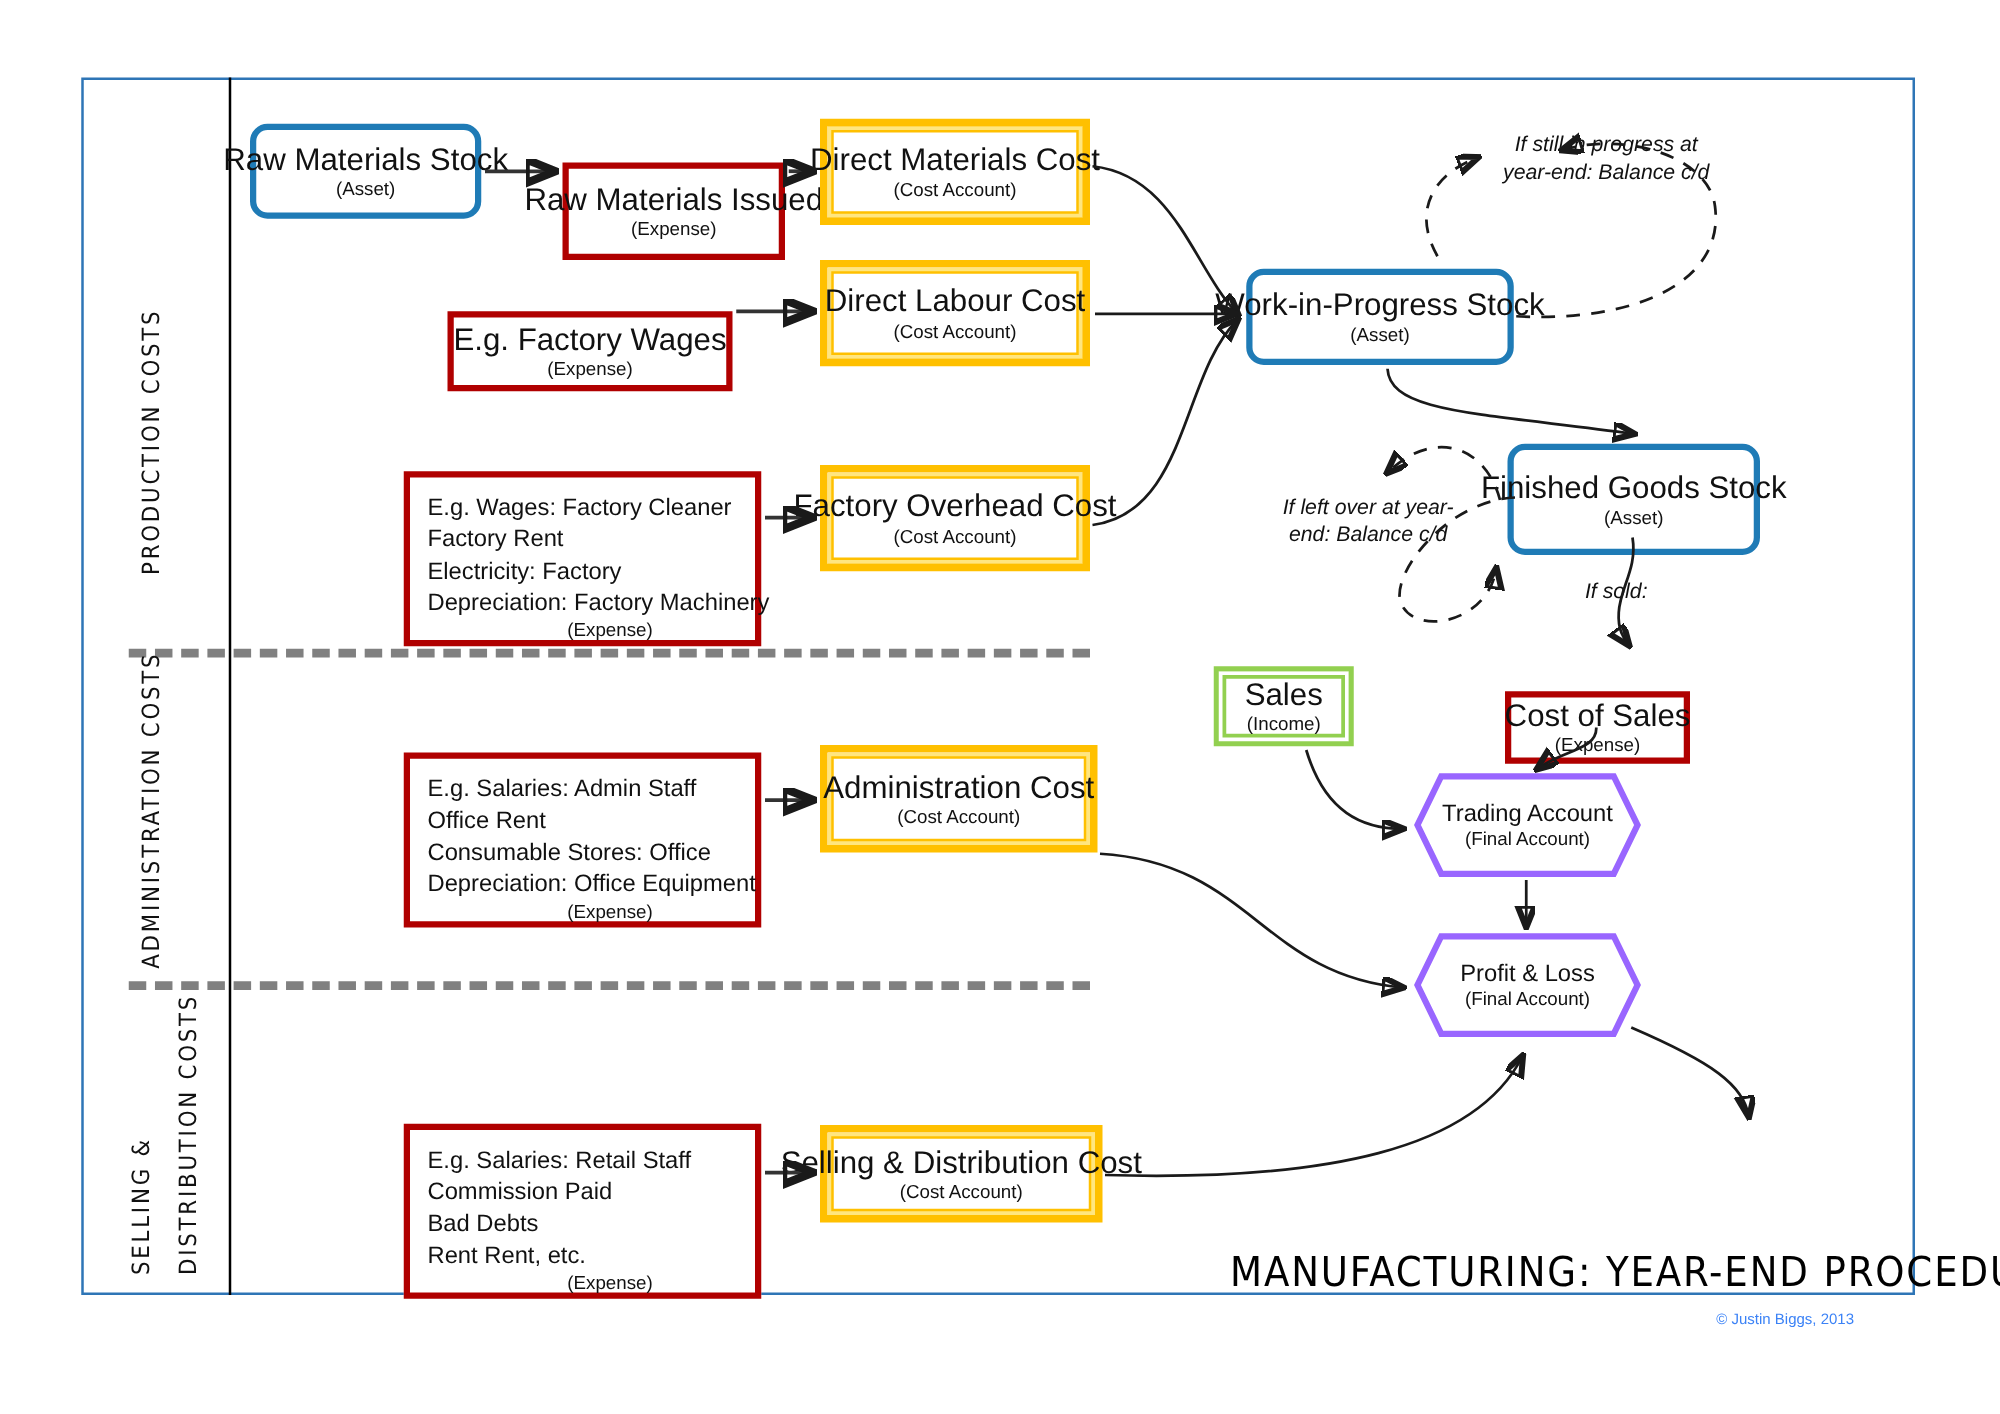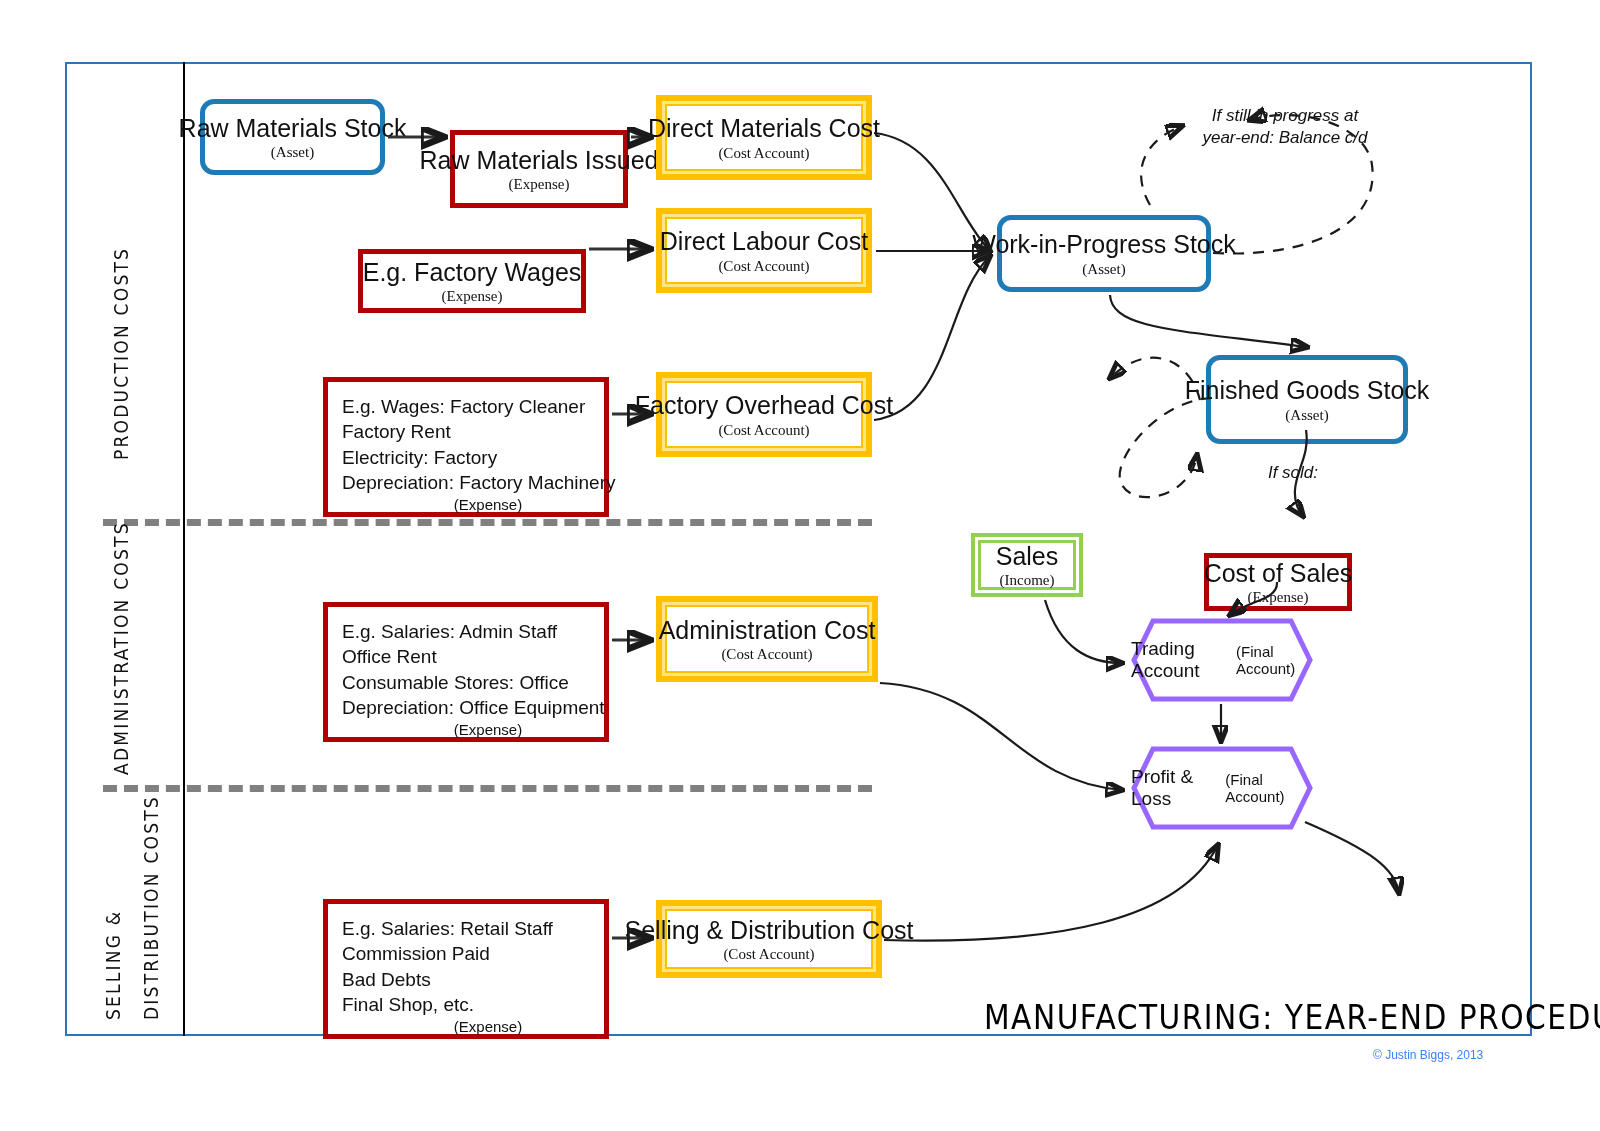--- a/index.html
+++ b/index.html
@@ -14,21 +14,21 @@
 
   .vlabel{position:absolute;transform-origin:0 0;transform:rotate(-90deg);
           font-family:"DejaVu Sans Condensed","Liberation Sans",sans-serif;
           font-size:19px;letter-spacing:2.2px;color:#111;white-space:nowrap;}
 
   
   .node{position:absolute;box-sizing:border-box;background:#fff;
         display:flex;flex-direction:column;align-items:center;justify-content:center;
         font-family:"Liberation Sans",sans-serif;color:#111;}
   .node .t1{font-size:25px;line-height:1.22;white-space:nowrap;}
-  .node .t2{font-size:15px;line-height:1.2;font-family:Liberation Serif, serif;}
+  .node .t2{font-size:15px;line-height:1.2;}
 
   .asset{border:5px solid #1F7BB6;border-radius:14px;}
   .expense{border:5px solid #B00000;margin-top:32px;}
   .income{border:4px solid #92D050;box-shadow:inset 0 0 0 3px #fff, inset 0 0 0 6px #92D050;}
   .cost{border:6px solid #FFC000;box-shadow:inset 0 0 0 3px #FFE680, inset 0 0 0 5px #FFC000, inset 0 0 0 8px #fff;}
 
   
   .listbox{align-items:flex-start;justify-content:flex-start;padding:12px 0 0 14px;}
   .listbox .ln{font-size:19px;line-height:1.33;white-space:nowrap;}
   .listbox .sub{font-size:15px;line-height:1.3;align-self:center;padding-left:30px;}
@@ -40,21 +40,21 @@
          font-size:33px;letter-spacing:1.5px;color:#000;white-space:nowrap;}
   .copyright{position:absolute;font-family:"Liberation Sans",sans-serif;font-size:12px;color:#3b82f6;white-space:nowrap;margin-left:28px;}
 
   svg.arrows{position:absolute;left:0;top:0;width:1600px;height:1131px;pointer-events:none;}
   svg.arrows path{fill:none;stroke:#1a1a1a;stroke-width:2.2;}
   svg.arrows path.thick{stroke-width:3;stroke:#333;}
   svg.arrows path.dash{stroke-dasharray:11 9;stroke-width:2.2;}
   .hexwrap{position:absolute;}
   .hexwrap svg{position:absolute;left:0;top:0;}
   .hexlabel{position:absolute;left:0;top:0;width:100%;height:100%;
-            display:flex;flex-direction:row;align-items:center;justify-content:center;
+            display:flex;flex-direction:column;align-items:center;justify-content:center;
             font-family:"Liberation Sans",sans-serif;color:#111;}
   .hexlabel .t1{font-size:19px;}
   .hexlabel .t2{font-size:15px;}
 </style>
 </head>
 <body>
 
 <div id="stage">
 
   <div class="frame"></div>
@@ -136,21 +136,21 @@
 
   <div class="node cost" style="left:656px;top:596px;width:222px;height:86px;">
     <div class="t1">Administration Cost</div>
     <div class="t2">(Cost Account)</div>
   </div>
 
   <div class="node expense listbox" style="left:323px;top:867px;width:286px;height:140px;">
     <div class="ln">E.g. Salaries: Retail Staff</div>
     <div class="ln">Commission Paid</div>
     <div class="ln">Bad Debts</div>
-    <div class="ln">Final Shop, etc.</div>
+    <div class="ln">Rent Rent, etc.</div>
     <div class="sub">(Expense)</div>
   </div>
 
   <div class="node cost" style="left:656px;top:900px;width:226px;height:78px;">
     <div class="t1">Selling &amp; Distribution Cost</div>
     <div class="t2">(Cost Account)</div>
   </div>
 
   <div class="hexwrap" style="left:1131px;top:618px;width:182px;height:84px;">
     <svg width="182" height="84" viewBox="0 0 182 84">
@@ -168,20 +168,22 @@
     </svg>
     <div class="hexlabel">
       <div class="t1">Profit &amp; Loss</div>
       <div class="t2">(Final Account)</div>
     </div>
   </div>
 
 
   <div class="note" style="left:1150px;top:105px;width:270px;">If still in progress at
 year-end: Balance c/d</div>
+  <div class="note" style="left:1012px;top:395px;width:165px;">If left over at year-
+end: Balance c/d</div>
   <div class="note" style="left:1243px;top:462px;width:100px;">If sold:</div>
 
   <div class="title" style="left:984px;top:998px;">MANUFACTURING:  YEAR-END PROCEDURES</div>
   <div class="copyright" style="left:1345px;top:1048px;">© Justin Biggs, 2013</div>
 
   <svg class="arrows" viewBox="0 0 1600 1131">
     <defs>
       <marker id="ah" markerWidth="9" markerHeight="9" refX="7.5" refY="3.2" orient="auto" markerUnits="strokeWidth">
         <path d="M0,0 L0,6.4 L8,3.2 z" fill="#1a1a1a" stroke="none"></path>
       </marker>

